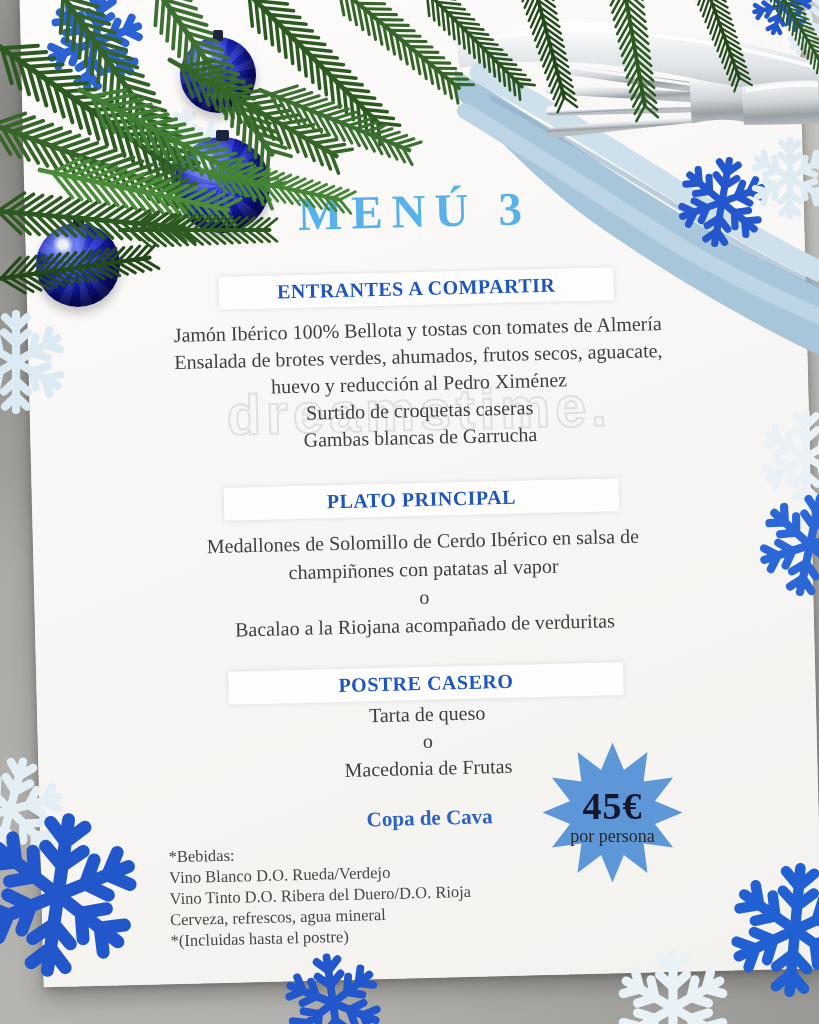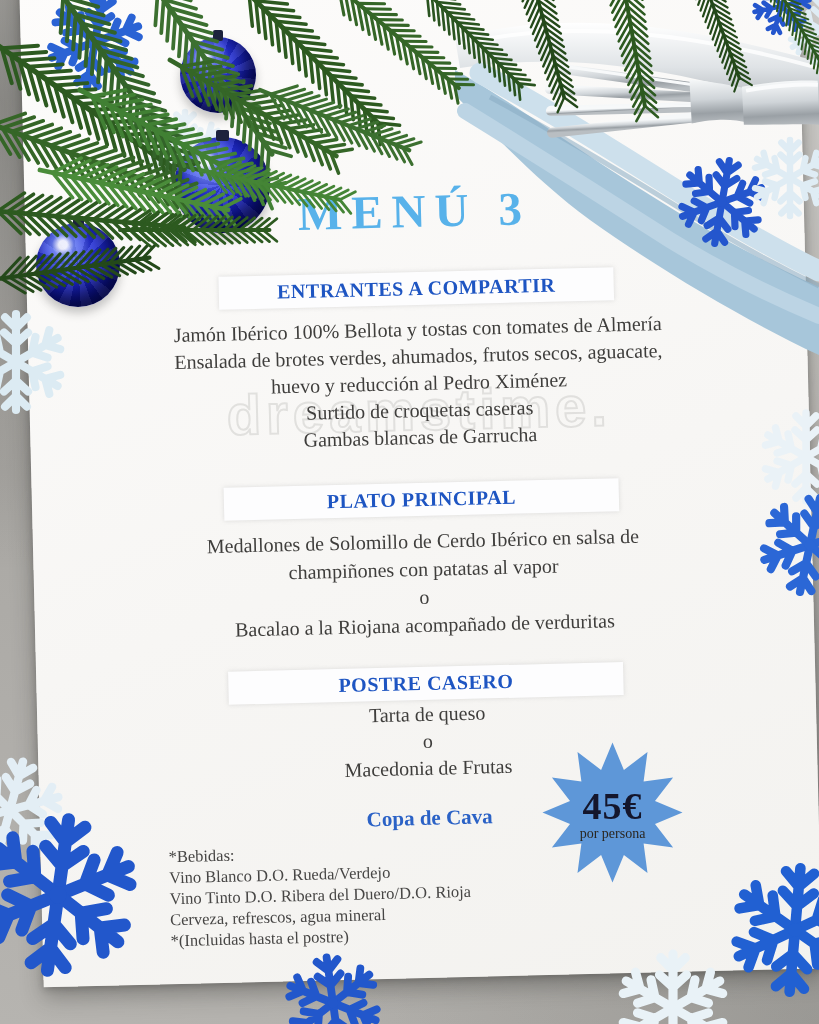--- a/index.html
+++ b/index.html
@@ -59,21 +59,21 @@
     -webkit-text-stroke:2px rgba(165,165,163,.28);
   }
   
   .star-wrap{position:absolute;left:540px;top:740px;width:145px;height:145px;z-index:3;}
   .star-price{
     position:absolute;left:0;top:48px;width:145px;text-align:center;
     font-size:38px;font-weight:bold;color:#14162c;letter-spacing:1px;line-height:36px;
   }
   .star-note{
     position:absolute;left:0;top:86px;width:145px;text-align:center;
-    font-size:14px;color:#2a2620;
+    font-size:18px;color:#2a2620;
   }
   
   .sf{position:absolute;z-index:6;pointer-events:none;}
   .deco{position:absolute;pointer-events:none;}
   .bauble{
     position:absolute;border-radius:50%;z-index:4;
     background:
       radial-gradient(circle at 32% 26%, rgba(255,255,255,.9) 0 5%, rgba(150,175,255,.5) 13%, rgba(0,0,0,0) 32%),
       repeating-conic-gradient(rgba(255,255,255,.10) 0 16deg, rgba(8,10,70,.16) 16deg 32deg),
       radial-gradient(circle at 42% 36%, #4f5ceb 0%, #2430d8 34%, #0c13a2 64%, #04095f 92%);

